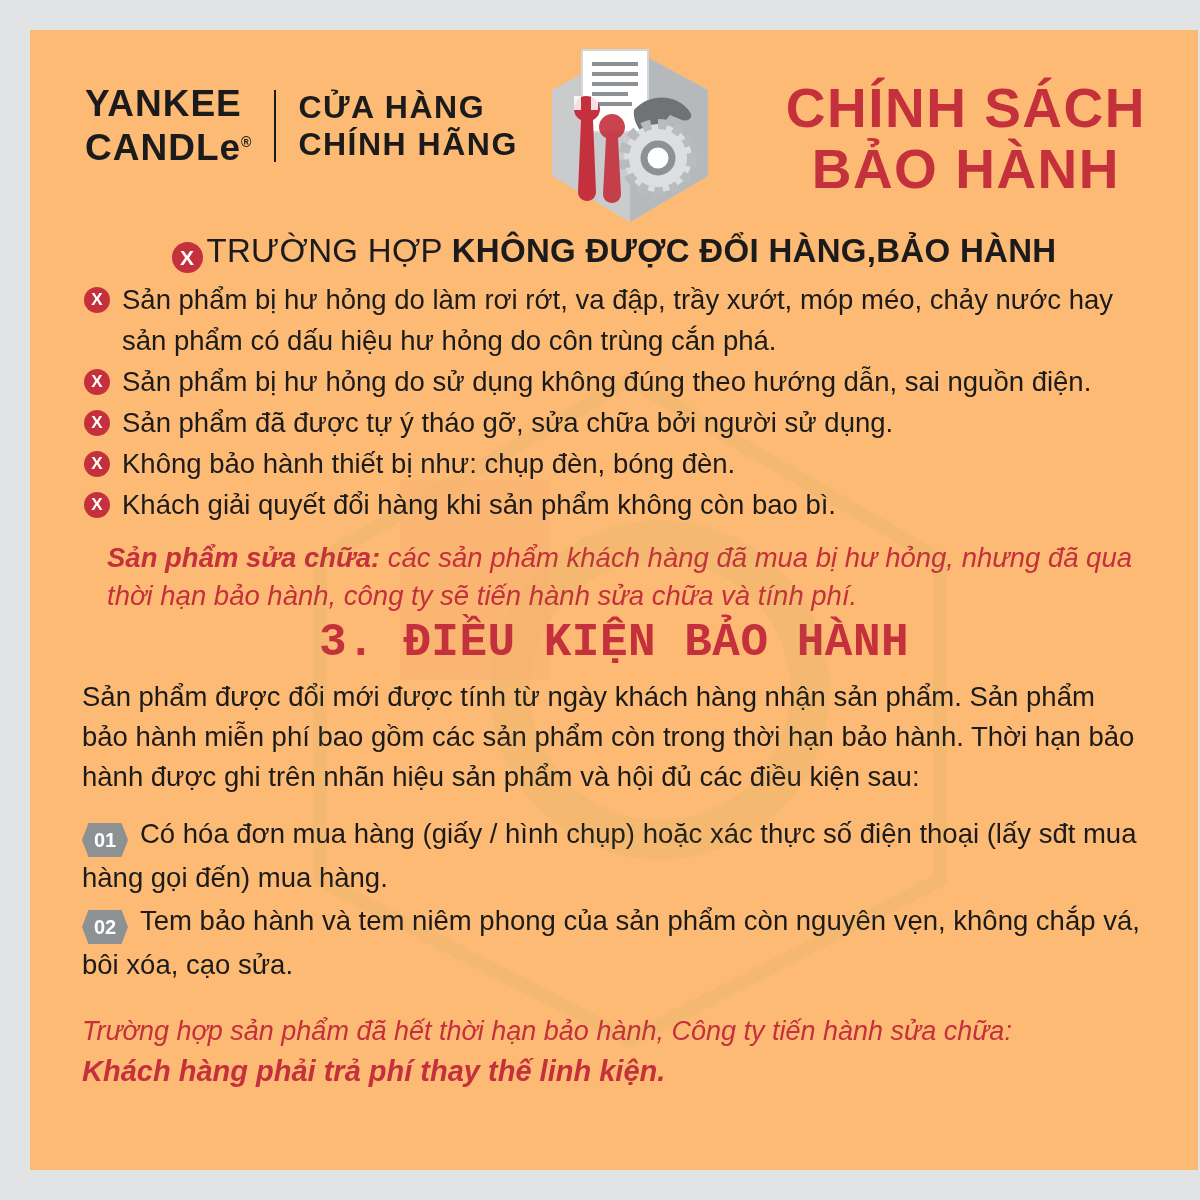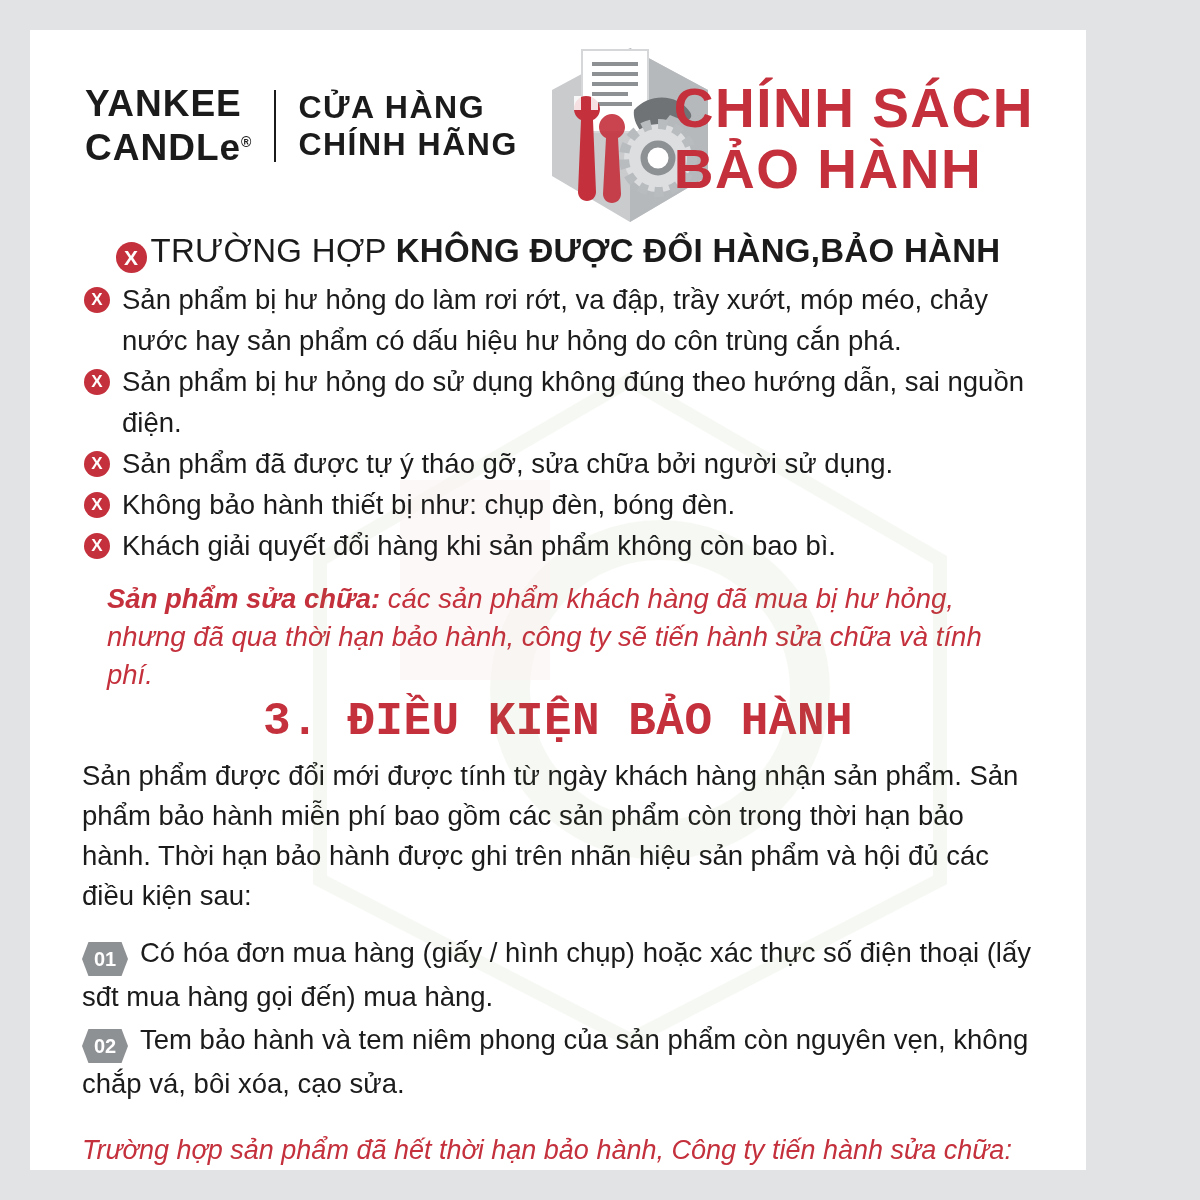--- a/index.html
+++ b/index.html
@@ -10,23 +10,23 @@
     width: 1200px;
     height: 1200px;
     background: #e2e3e5;
     font-family: "Liberation Sans", sans-serif;
     overflow: hidden;
   }
   .page {
     position: absolute;
     left: 30px;
     top: 30px;
-    width: 1056px;
+    width: 1168px;
     height: 1140px;
-    background: #ffffff;
+    background: #fdba74;
     box-sizing: border-box;
     overflow: hidden;
   }
   
   .watermark {
     position: absolute;
     left: 250px;
     top: 330px;
     width: 700px;
     height: 700px;
@@ -70,21 +70,21 @@
     font-size: 32px;
     line-height: 37px;
     letter-spacing: 1.5px;
     color: #1b1b1b;
   }
 
   .title-wrap {
     position: absolute;
     right: 52px;
     top: 48px;
-    text-align: left;
+    text-align: center;
   }
   .title-wrap .t-line {
     font-weight: bold;
     font-size: 55px;
     line-height: 61px;
     letter-spacing: 1.5px;
     color: #c4303c;
   }
 
   .badge-icon {

